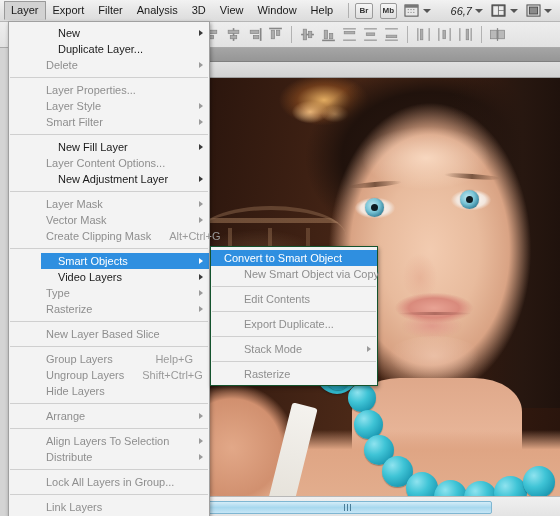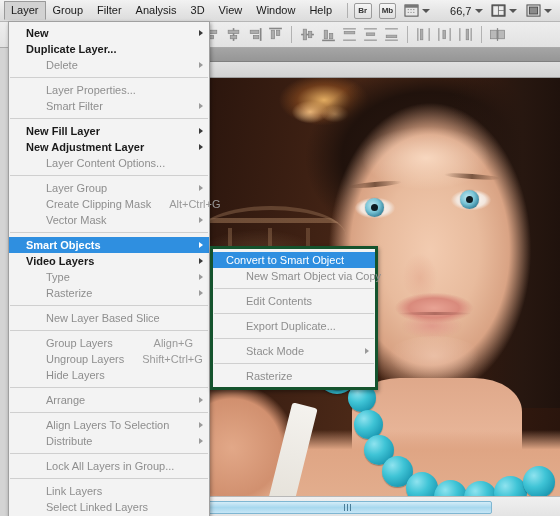--- a/index.html
+++ b/index.html
@@ -55,21 +55,21 @@
     width: 18px; height: 16px;
     display: flex; align-items: center; justify-content: center;
   }
   .caret {
     width: 0; height: 0;
     border-left: 4px solid transparent;
     border-right: 4px solid transparent;
     border-top: 4px solid #555;
     margin: 0 8px 0 3px;
   }
-  .zoomval { font-size: 11px; color: #222; margin-left: 12px; }
+  .zoomval { font-size: 11px; color: #222; margin-left: 12px; font-style: italic; }
 
   
   .optionsbar {
     position: absolute; left: 0; top: 22px;
     width: 560px; height: 26px;
     background: linear-gradient(to bottom,#eeeeee,#e2e2e2);
     border-bottom: 1px solid #a9a9a9;
     display: flex; align-items: center;
   }
   .opt-ico { width: 17px; height: 17px; margin: 0 2px; opacity: .75; }
@@ -245,21 +245,21 @@
   }
   .mi {
     position: relative;
     height: 16px; line-height: 16px;
     font-size: 11px; color: #1a1a1a;
     padding-left: 17px; padding-right: 16px;
     white-space: nowrap;
     display: flex; align-items: center;
   }
   .mi.disabled { color: #8e8e8e; margin-left: 20px; }
-  .mi.bold { font-weight: bold; }
+  .mi.bold { font-weight: normal; margin-left: 32px; }
   .mi.sel { background: #2f8fe0; color: #ffffff; }
   .mi .accel {
     margin-left: auto; font-size: 11px; color: #555; padding-left: 18px;
   }
   .mi.disabled .accel { color: #9a9a9a; }
   .arr {
     position: absolute; right: 6px; top: 5px;
     width: 0; height: 0;
     border-top: 3.5px solid transparent;
     border-bottom: 3.5px solid transparent;
@@ -267,21 +267,21 @@
   }
   .mi.disabled .arr { border-left-color: #9a9a9a; }
   .mi.sel .arr { border-left-color: #ffffff; }
   .sep { height: 1px; background: #cfcfcf; margin: 4px 1px 4px 1px; }
 
   
   .submenu {
     position: absolute; left: 210px; top: 246px;
     width: 168px;
     background: #f3f3f3;
-    border: 3px solid #14532d;
+    border: 1px solid #14532d;
     box-shadow: 1px 2px 4px rgba(0,0,0,.35);
     padding: 3px 0;
     z-index: 60;
   }
   .submenu .mi { padding-left: 13px; }
 </style>
 </head>
 <body>
 
 <div id="app">
@@ -405,21 +405,21 @@
     <div class="opt-sep"></div>
     <svg class="opt-ico" viewBox="0 0 16 16">
         <rect x="1.5" y="4" width="6" height="8" fill="#aaa" stroke="#666" stroke-width=".7"></rect>
         <rect x="8.5" y="4" width="6" height="8" fill="#aaa" stroke="#666" stroke-width=".7"></rect>
         <rect x="7.4" y="2" width="1.2" height="12" fill="#666"></rect>
       </svg>
   </div>
 
   <div class="menubar">
     <div class="menubar-item active">Layer</div>
-    <div class="menubar-item">Group</div>
+    <div class="menubar-item">Export</div>
     <div class="menubar-item">Filter</div>
     <div class="menubar-item">Analysis</div>
     <div class="menubar-item">3D</div>
     <div class="menubar-item">View</div>
     <div class="menubar-item">Window</div>
     <div class="menubar-item">Help</div>
     <div class="mb-sep"></div>
     <div class="sqbtn">Br</div>
     <div class="sqbtn">Mb</div>
     <div class="iconbox">
@@ -460,48 +460,52 @@
       </div>
     <div class="mi disabled">
         <span>Delete</span>
         <span class="arr"></span>
       </div>
     <div class="sep"></div>
     <div class="mi disabled">
         <span>Layer Properties...</span>
       </div>
     <div class="mi disabled">
+        <span>Layer Style</span>
+        <span class="arr"></span>
+      </div>
+    <div class="mi disabled">
         <span>Smart Filter</span>
         <span class="arr"></span>
       </div>
     <div class="sep"></div>
     <div class="mi bold">
         <span>New Fill Layer</span>
         <span class="arr"></span>
       </div>
+    <div class="mi disabled">
+        <span>Layer Content Options...</span>
+      </div>
     <div class="mi bold">
         <span>New Adjustment Layer</span>
         <span class="arr"></span>
       </div>
-    <div class="mi disabled">
-        <span>Layer Content Options...</span>
-      </div>
-    <div class="sep"></div>
-    <div class="mi disabled">
-        <span>Layer Group</span>
+    <div class="sep"></div>
+    <div class="mi disabled">
+        <span>Layer Mask</span>
+        <span class="arr"></span>
+      </div>
+    <div class="mi disabled">
+        <span>Vector Mask</span>
         <span class="arr"></span>
       </div>
     <div class="mi disabled">
         <span>Create Clipping Mask</span>
         <span class="accel">Alt+Ctrl+G</span>
       </div>
-    <div class="mi disabled">
-        <span>Vector Mask</span>
-        <span class="arr"></span>
-      </div>
     <div class="sep"></div>
     <div class="mi bold sel">
         <span>Smart Objects</span>
         <span class="arr"></span>
       </div>
     <div class="mi bold">
         <span>Video Layers</span>
         <span class="arr"></span>
       </div>
     <div class="mi disabled">
@@ -512,21 +516,21 @@
         <span>Rasterize</span>
         <span class="arr"></span>
       </div>
     <div class="sep"></div>
     <div class="mi disabled">
         <span>New Layer Based Slice</span>
       </div>
     <div class="sep"></div>
     <div class="mi disabled">
         <span>Group Layers</span>
-        <span class="accel">Align+G</span>
+        <span class="accel">Help+G</span>
       </div>
     <div class="mi disabled">
         <span>Ungroup Layers</span>
         <span class="accel">Shift+Ctrl+G</span>
       </div>
     <div class="mi disabled">
         <span>Hide Layers</span>
       </div>
     <div class="sep"></div>
     <div class="mi disabled">

